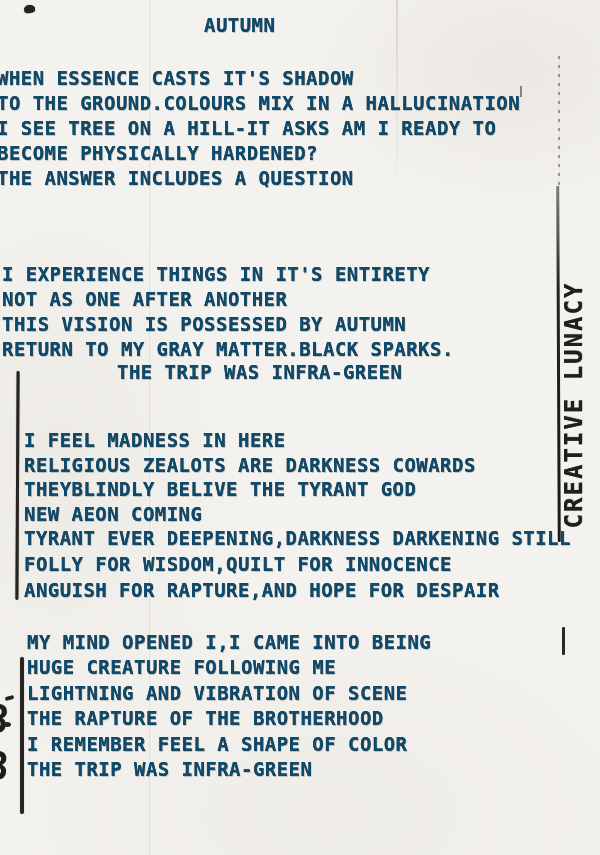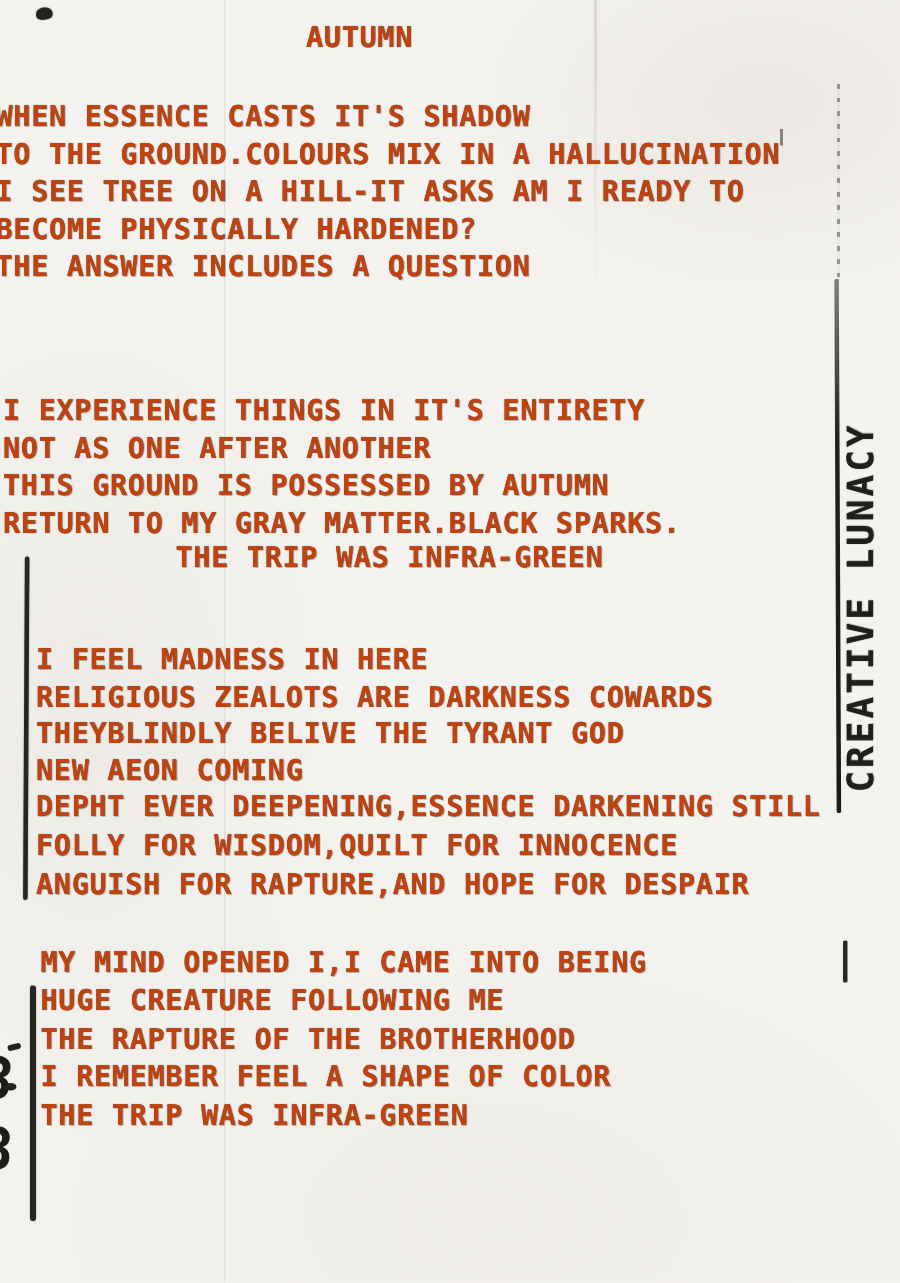--- a/index.html
+++ b/index.html
@@ -17,21 +17,21 @@
   .crease-v{
     position:absolute;top:0;left:149px;width:3px;height:855px;
     background:linear-gradient(to right, rgba(160,155,146,0.0), rgba(160,155,146,0.25), rgba(255,255,255,0.5), rgba(160,155,146,0.0));
   }
   .crease-v2{
     position:absolute;top:0;left:396px;width:2px;height:200px;
     background:linear-gradient(to bottom, rgba(165,160,150,0.30), rgba(165,160,150,0.0));
   }
   
   .tw{
-    color:#c2410c;font-weight:bold;font-size:19px;letter-spacing:0.45px;
+    color:#0c4a6e;font-weight:bold;font-size:19px;letter-spacing:0.45px;
     text-shadow:0 0 0.6px rgba(28,27,25,0.85), 0.7px 0.5px 0 rgba(28,27,25,0.22);
     white-space:pre;
   }
   .title{position:absolute;}
   .stanza{position:absolute;}
   .s1a{left:-3px;top:66px;line-height:25px;}
   .s1b{left:2px;top:219px;line-height:25px;margin-top:43px;}
   .t1{left:204px;top:14px;}
   .t2{left:117px;top:361px;}
   .s2a{left:24px;top:428px;line-height:24.5px;}
@@ -93,45 +93,46 @@
     <div class="tw">WHEN ESSENCE CASTS IT'S SHADOW</div>
     <div class="tw">TO THE GROUND.COLOURS MIX IN A HALLUCINATION</div>
     <div class="tw">I SEE TREE ON A HILL-IT ASKS AM I READY TO</div>
     <div class="tw">BECOME PHYSICALLY HARDENED?</div>
     <div class="tw">THE ANSWER INCLUDES A QUESTION</div>
   </div>
 
   <div class="stanza s1b">
     <div class="tw">I EXPERIENCE THINGS IN IT'S ENTIRETY</div>
     <div class="tw">NOT AS ONE AFTER ANOTHER</div>
-    <div class="tw">THIS GROUND IS POSSESSED BY AUTUMN</div>
+    <div class="tw">THIS VISION IS POSSESSED BY AUTUMN</div>
     <div class="tw">RETURN TO MY GRAY MATTER.BLACK SPARKS.</div>
   </div>
 
   <div class="title t2 tw">THE TRIP WAS INFRA-GREEN</div>
   <div class="vbar bar2"></div>
 
   <div class="stanza s2a">
     <div class="tw">I FEEL MADNESS IN HERE</div>
     <div class="tw">RELIGIOUS ZEALOTS ARE DARKNESS COWARDS</div>
     <div class="tw">THEYBLINDLY BELIVE THE TYRANT GOD</div>
     <div class="tw">NEW AEON COMING</div>
   </div>
 
   <div class="stanza s2b">
-    <div class="tw">DEPHT EVER DEEPENING,ESSENCE DARKENING STILL</div>
+    <div class="tw">TYRANT EVER DEEPENING,DARKNESS DARKENING STILL</div>
     <div class="tw">FOLLY FOR WISDOM,QUILT FOR INNOCENCE</div>
     <div class="tw">ANGUISH FOR RAPTURE,AND HOPE FOR DESPAIR</div>
   </div>
 
   <div class="vbar bar3"></div>
 
   <div class="stanza s2c">
     <div class="tw">MY MIND OPENED I,I CAME INTO BEING</div>
     <div class="tw">HUGE CREATURE FOLLOWING ME</div>
+    <div class="tw">LIGHTNING AND VIBRATION OF SCENE</div>
     <div class="tw">THE RAPTURE OF THE BROTHERHOOD</div>
     <div class="tw">I REMEMBER FEEL A SHAPE OF COLOR</div>
     <div class="tw">THE TRIP WAS INFRA-GREEN</div>
   </div>
 
   <div class="rline-top"></div>
   <div class="rline-bot"></div>
   <div class="rtick"></div>
   <div class="ltick"></div>
 

